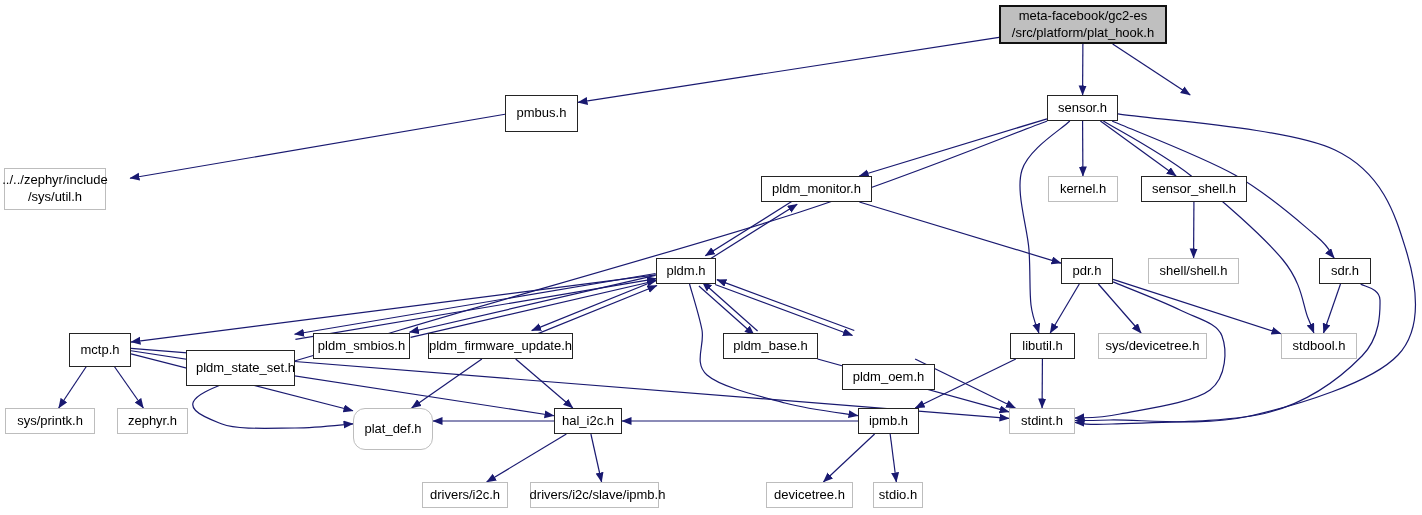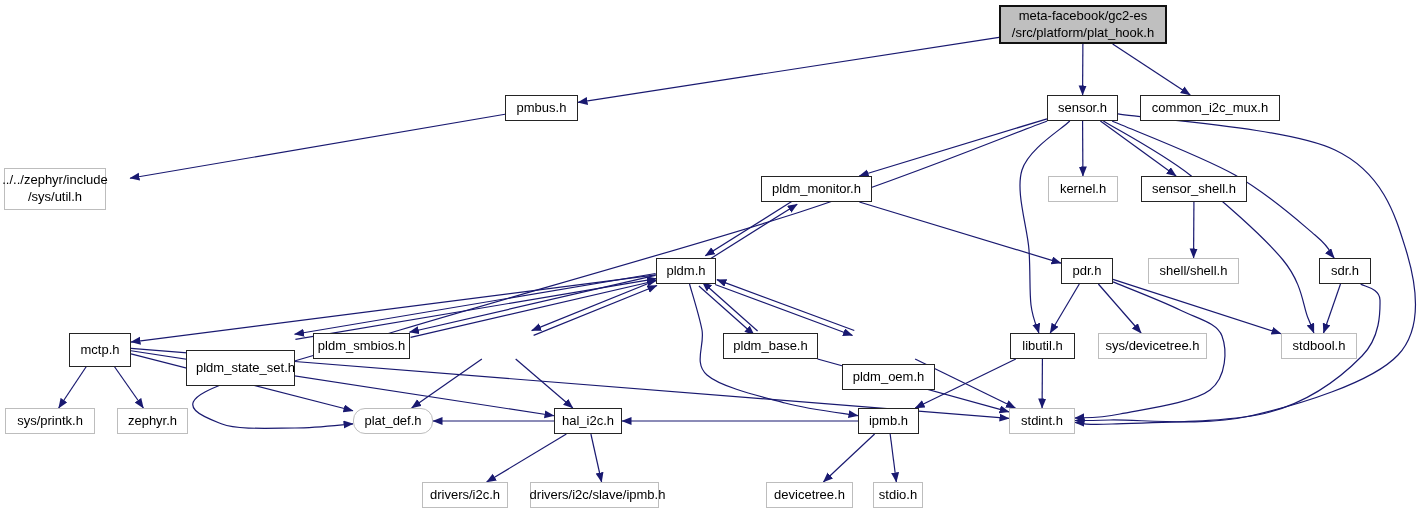--- a/index.html
+++ b/index.html
@@ -74,43 +74,43 @@
         <path d="M566.3918918918919,434 L486.6081081081081,482" fill="none" stroke="#191970" stroke-width="1.2" marker-end="url(#arrow)"></path>
         <path d="M590.8986486486486,434 L601.6013513513514,482" fill="none" stroke="#191970" stroke-width="1.2" marker-end="url(#arrow)"></path>
         <path d="M858,421 L622,421" fill="none" stroke="#191970" stroke-width="1.2" marker-end="url(#arrow)"></path>
         <path d="M874.6216216216217,434 L823.3783783783783,482" fill="none" stroke="#191970" stroke-width="1.2" marker-end="url(#arrow)"></path>
         <path d="M890.168918918919,434 L896.331081081081,482" fill="none" stroke="#191970" stroke-width="1.2" marker-end="url(#arrow)"></path>
       </g>
   </svg>
 
 <div class="node root" style="left: 999px; top: 5px; width: 168px; height: 39px;">meta-facebook/gc2-es
 /src/platform/plat_hook.h</div>
-    <div class="node linked" style="left: 505px; top: 95px; width: 73px; height: 26px;">pmbus.h</div>
+    <div class="node linked" style="left: 505px; top: 95px; width: 73px; height: 37px;">pmbus.h</div>
     <div class="node linked" style="left: 1047px; top: 95px; width: 71px; height: 26px;">sensor.h</div>
-    <div class="node linked" style="left: 1140px; top: 95px; width: 140px; height: 26px;">common_i2c_mux.h</div>
     <div class="node plain" style="left: 4px; top: 168px; width: 102px; height: 42px;">../../zephyr/include
 /sys/util.h</div>
     <div class="node linked" style="left: 761px; top: 176px; width: 111px; height: 26px;">pldm_monitor.h</div>
     <div class="node plain" style="left: 1048px; top: 176px; width: 70px; height: 26px;">kernel.h</div>
     <div class="node linked" style="left: 1141px; top: 176px; width: 106px; height: 26px;">sensor_shell.h</div>
     <div class="node linked" style="left: 656px; top: 258px; width: 60px; height: 26px;">pldm.h</div>
     <div class="node linked" style="left: 1061px; top: 258px; width: 52px; height: 26px;">pdr.h</div>
     <div class="node plain" style="left: 1148px; top: 258px; width: 91px; height: 26px;">shell/shell.h</div>
     <div class="node linked" style="left: 1319px; top: 258px; width: 52px; height: 26px;">sdr.h</div>
     <div class="node linked" style="left: 69px; top: 333px; width: 62px; height: 34px;">mctp.h</div>
     <div class="node linked" style="left: 186px; top: 350px; width: 109px; height: 36px; padding-left: 12px;">pldm_state_set.h</div>
     <div class="node linked" style="left: 313px; top: 333px; width: 97px; height: 26px;">pldm_smbios.h</div>
+    <div class="node linked" style="left: 428px; top: 333px; width: 145px; height: 26px;">pldm_firmware_update.h</div>
     <div class="node linked" style="left: 723px; top: 333px; width: 95px; height: 26px;">pldm_base.h</div>
     <div class="node linked" style="left: 842px; top: 333px; width: 93px; height: 26px; margin-top: 31px;">pldm_oem.h</div>
     <div class="node linked" style="left: 1010px; top: 333px; width: 65px; height: 26px;">libutil.h</div>
     <div class="node plain" style="left: 1098px; top: 333px; width: 109px; height: 26px;">sys/devicetree.h</div>
     <div class="node plain" style="left: 1281px; top: 333px; width: 76px; height: 26px;">stdbool.h</div>
     <div class="node plain" style="left: 5px; top: 408px; width: 90px; height: 26px;">sys/printk.h</div>
     <div class="node plain" style="left: 117px; top: 408px; width: 71px; height: 26px;">zephyr.h</div>
-    <div class="node plain" style="left: 353px; top: 408px; width: 80px; height: 26px; border-radius: 12px;">plat_def.h</div>
+    <div class="node plain" style="left: 353px; top: 408px; width: 80px; height: 42px; border-radius: 12px;">plat_def.h</div>
     <div class="node linked" style="left: 554px; top: 408px; width: 68px; height: 26px;">hal_i2c.h</div>
     <div class="node linked" style="left: 858px; top: 408px; width: 61px; height: 26px;">ipmb.h</div>
     <div class="node plain" style="left: 1009px; top: 408px; width: 66px; height: 26px;">stdint.h</div>
     <div class="node plain" style="left: 422px; top: 482px; width: 86px; height: 26px;">drivers/i2c.h</div>
     <div class="node plain" style="left: 530px; top: 482px; width: 129px; height: 26px; padding-left: 8px;">drivers/i2c/slave/ipmb.h</div>
     <div class="node plain" style="left: 766px; top: 482px; width: 87px; height: 26px;">devicetree.h</div>
     <div class="node plain" style="left: 873px; top: 482px; width: 50px; height: 26px;">stdio.h</div>
   </div>
 
 </body></html>

